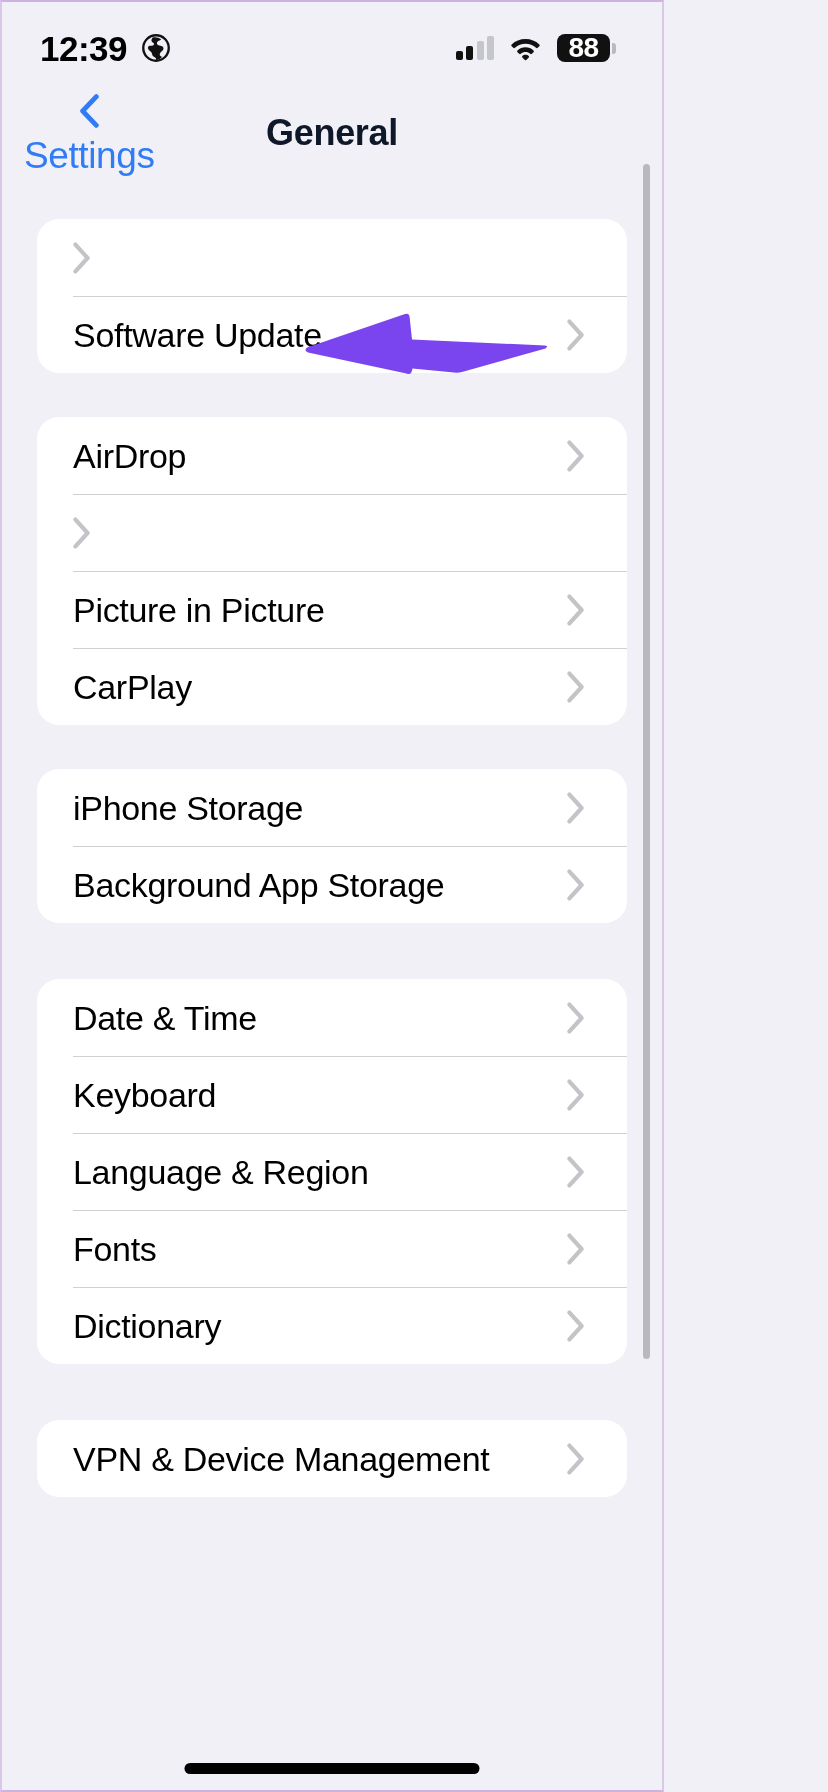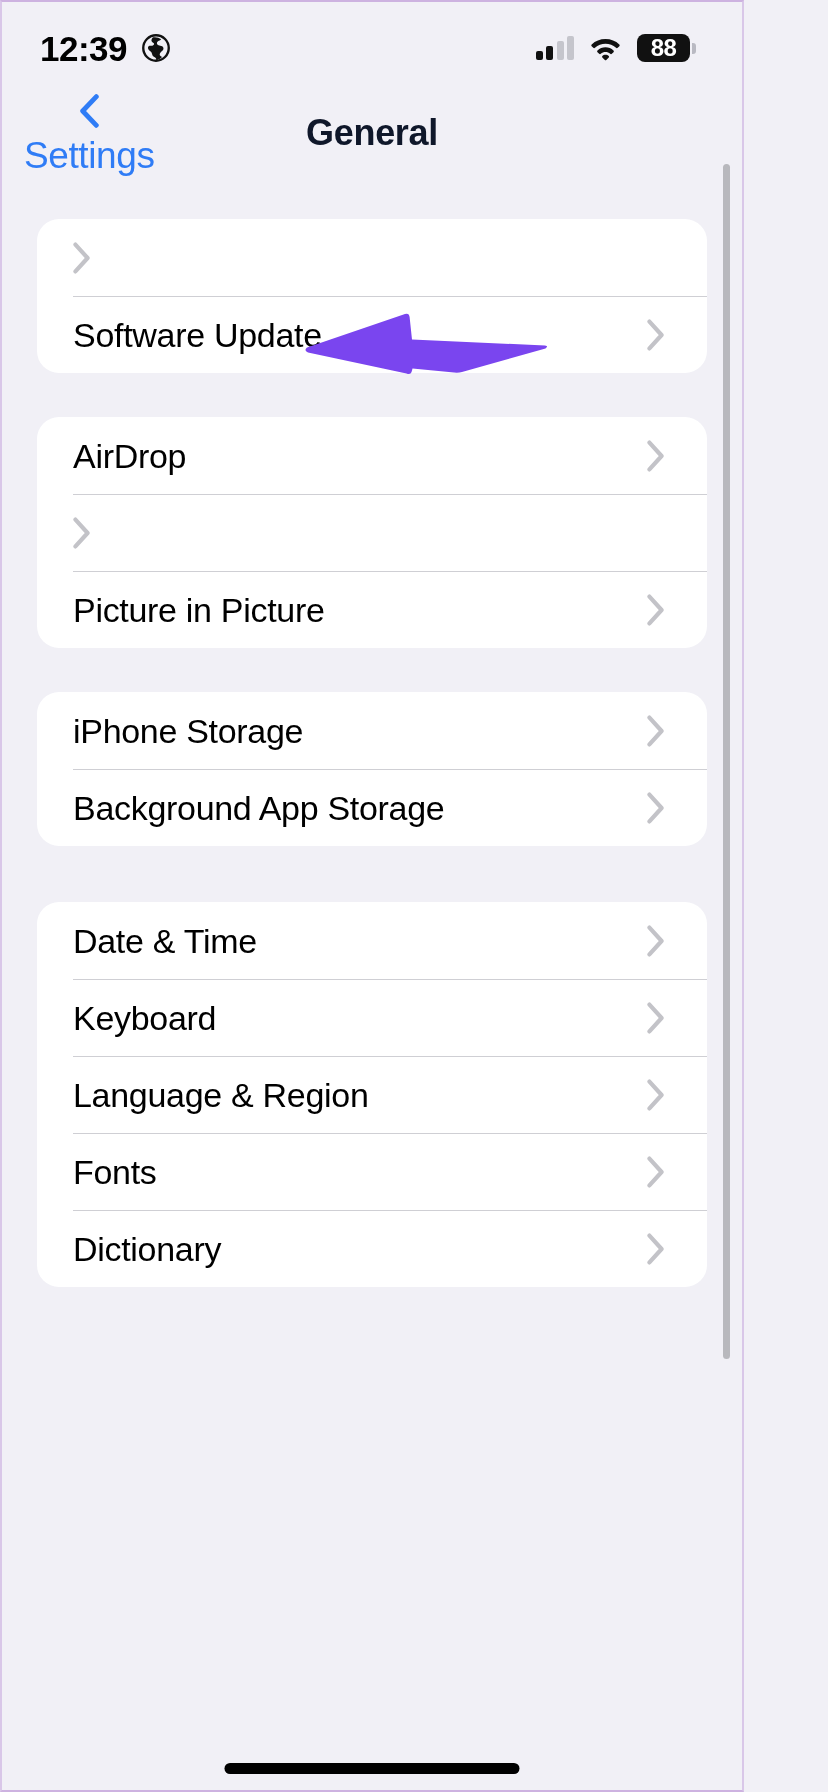--- a/index.html
+++ b/index.html
@@ -5,21 +5,21 @@
   * { margin:0; padding:0; box-sizing:border-box; }
   html, body {
     width:828px; height:1792px;
     background:#f1f0f6;
     font-family:"Liberation Sans", sans-serif;
     -webkit-font-smoothing:antialiased;
     overflow:hidden;
   }
   #screen {
     position:relative;
-    width:744px; height:1792px;
+    width:664px; height:1792px;
     background:#f1f0f6;
     border-left:2px solid #d9c7e8;
     border-right:2px solid #d9c7e8;
     border-top:2px solid #cdb2e0;
     border-bottom:2px solid #cdb2e0;
     overflow:hidden;
   }
 
   
   #status-bar {
@@ -39,21 +39,21 @@
   .signal-bars i:nth-child(1){ height:9px; }
   .signal-bars i:nth-child(2){ height:14px; }
   .signal-bars i:nth-child(3){ height:19px; background:#c5c5cc; }
   .signal-bars i:nth-child(4){ height:24px; background:#c5c5cc; }
   .wifi-icon { width:33px; height:25px; display:block; }
   .battery-wrap { display:flex; align-items:center; }
   .battery-body {
     width:53px; height:28px; border-radius:8px;
     background:#111; color:#fff;
     display:flex; align-items:center; justify-content:center;
-    font-size:24px; font-weight:700; letter-spacing:-0.5px;
+    font-size:28px; font-weight:700; letter-spacing:-0.5px;
   }
   .battery-cap {
     width:4px; height:11px; margin-left:2px;
     border-radius:0 3px 3px 0; background:#b9b9c2;
   }
 
   
   #nav-bar {
     position:absolute; top:92px; left:0; right:0; height:78px;
   }
@@ -218,20 +218,28 @@
             </span>
           </div>
           <div class="row">
             <span class="row-label">Picture in Picture</span>
             <span>
               <svg class="chevron-right" viewBox="0 0 11 20" aria-hidden="true">
                 <path d="M1.4 1.6 L9 10 L1.4 18.4" fill="none" stroke="#c3c3c8" stroke-width="2.6" stroke-linecap="round" stroke-linejoin="round"></path>
               </svg>
             </span>
           </div>
+          <div class="row">
+            <span class="row-label">CarPlay</span>
+            <span>
+              <svg class="chevron-right" viewBox="0 0 11 20" aria-hidden="true">
+                <path d="M1.4 1.6 L9 10 L1.4 18.4" fill="none" stroke="#c3c3c8" stroke-width="2.6" stroke-linecap="round" stroke-linejoin="round"></path>
+              </svg>
+            </span>
+          </div>
         </div>
         <div class="spacer-sm"></div>
         <div class="group">
           <div class="row">
             <span class="row-label">iPhone Storage</span>
             <span>
               <svg class="chevron-right" viewBox="0 0 11 20" aria-hidden="true">
                 <path d="M1.4 1.6 L9 10 L1.4 18.4" fill="none" stroke="#c3c3c8" stroke-width="2.6" stroke-linecap="round" stroke-linejoin="round"></path>
               </svg>
             </span>
@@ -282,20 +290,30 @@
           <div class="row">
             <span class="row-label">Dictionary</span>
             <span>
               <svg class="chevron-right" viewBox="0 0 11 20" aria-hidden="true">
                 <path d="M1.4 1.6 L9 10 L1.4 18.4" fill="none" stroke="#c3c3c8" stroke-width="2.6" stroke-linecap="round" stroke-linejoin="round"></path>
               </svg>
             </span>
           </div>
         </div>
         <div class="spacer-lg"></div>
+        <div class="group">
+          <div class="row">
+            <span class="row-label">VPN &amp; Device Management</span>
+            <span>
+              <svg class="chevron-right" viewBox="0 0 11 20" aria-hidden="true">
+                <path d="M1.4 1.6 L9 10 L1.4 18.4" fill="none" stroke="#c3c3c8" stroke-width="2.6" stroke-linecap="round" stroke-linejoin="round"></path>
+              </svg>
+            </span>
+          </div>
+        </div>
       </div>
   </div>
 
   <span id="annotation-arrow">
     <svg viewBox="0 0 248 72" width="248" height="72" aria-hidden="true">
       <path d="M5 39.5 L103 6 Q107 4.5 107.6 9 L110 31.5 L243 37.5 Q247 38 243.5 40.5 L160 64 Q157 65 152 64.6 L110.5 60.5 L110 62.5 Q109 67.5 104.5 65.5 L6 44.5 Q1.5 42.5 5 39.5 Z" fill="#7a45ef"></path>
     </svg>
   </span>
 
   <div id="scroll-indicator"></div>

